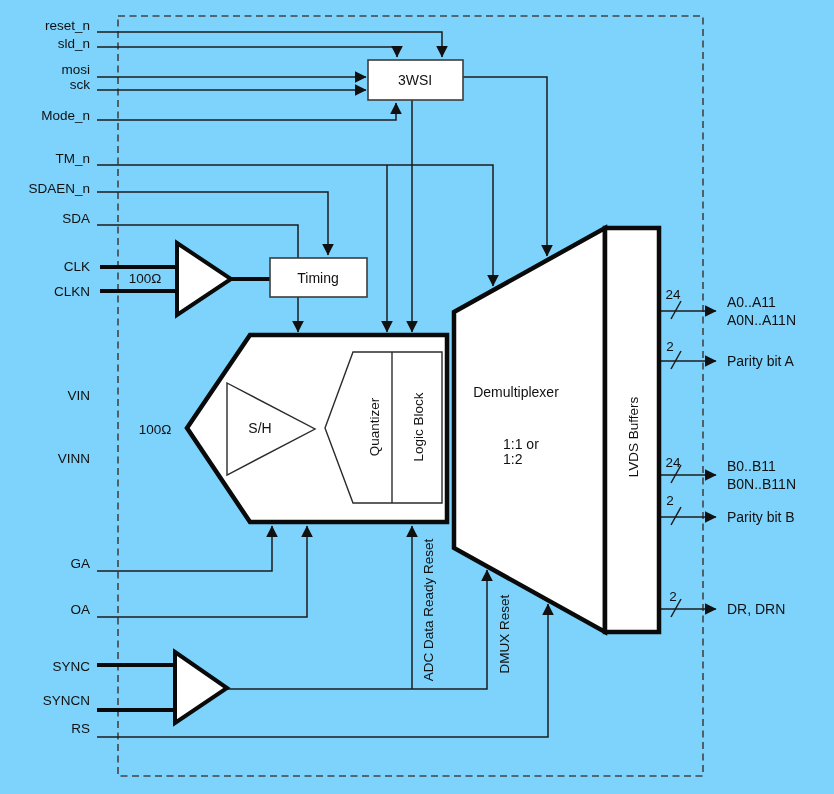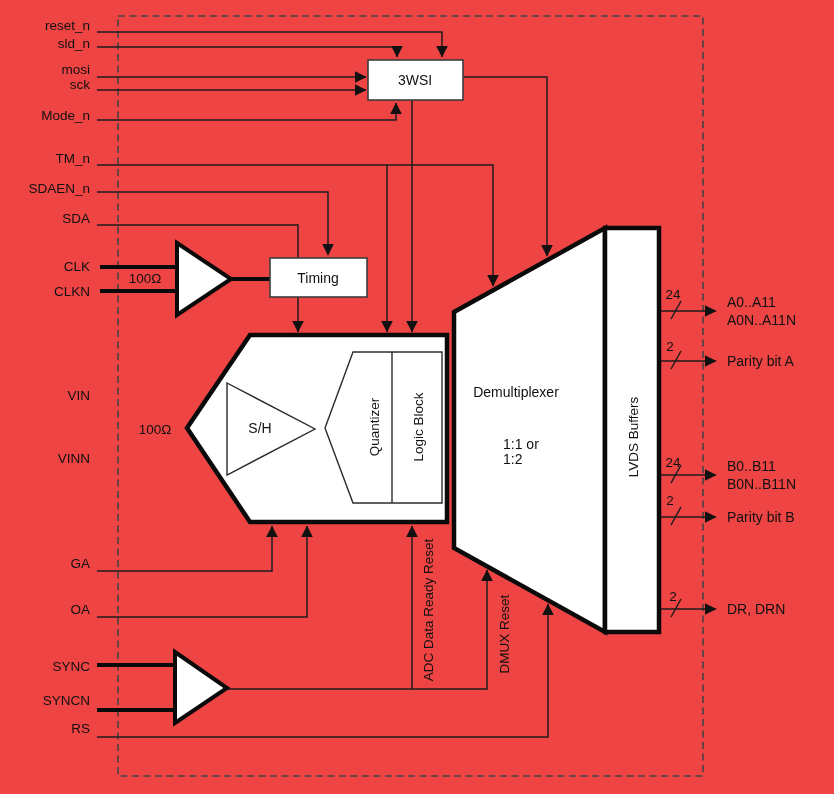--- a/index.html
+++ b/index.html
@@ -1,16 +1,16 @@
 <!DOCTYPE html>
 <html><head>
 <meta charset="utf-8">
 <style>
   html,body{margin:0;padding:0;background:#ffffff;}
-  .stage{width:834px;height:794px;position:relative;background:#ef4444;text-decoration:underline;}
+  .stage{width:834px;height:794px;position:relative;background:#7dd3fc;text-decoration:underline;}
   svg{display:block;font-family:"Liberation Sans",sans-serif;}
   text{fill:#111;}
   .pin{font-size:13.5px;}
   .blk{font-size:14px;}
   .rot{font-size:13.5px;}
   .bus{font-size:13.5px;}
   .out{font-size:14px;}
 </style>
 </head>
 <body>

